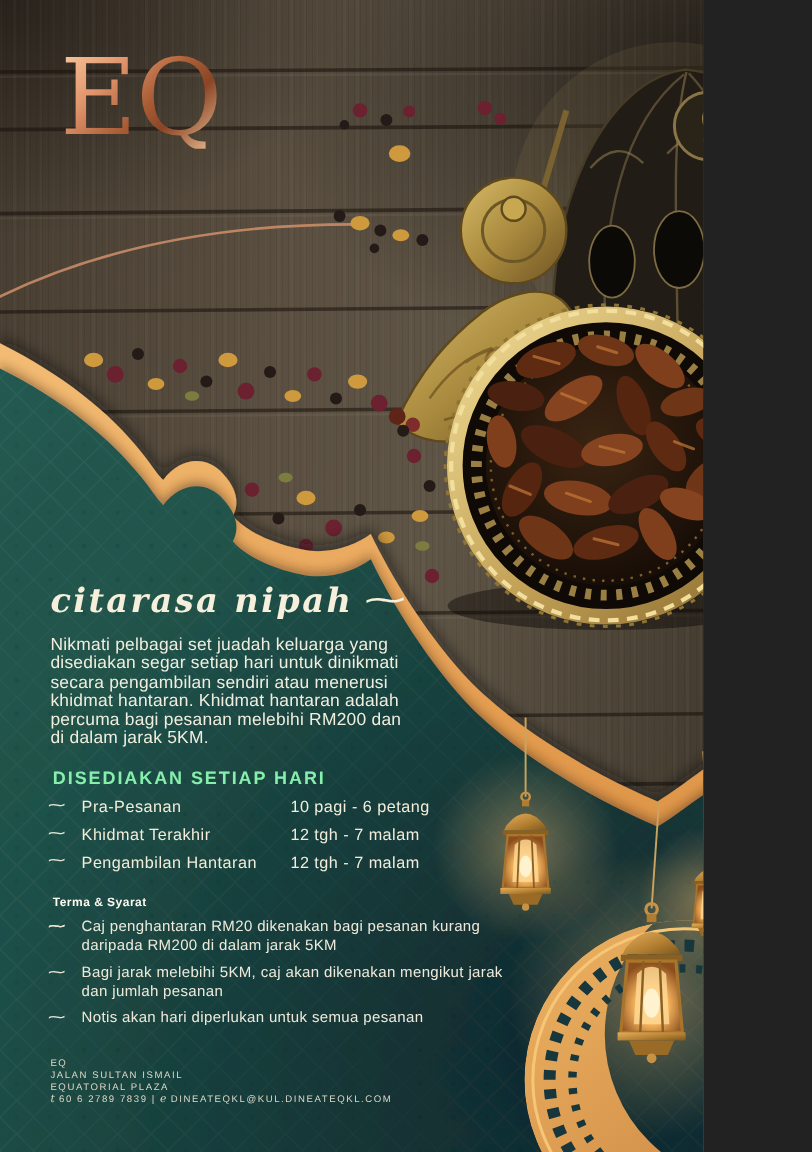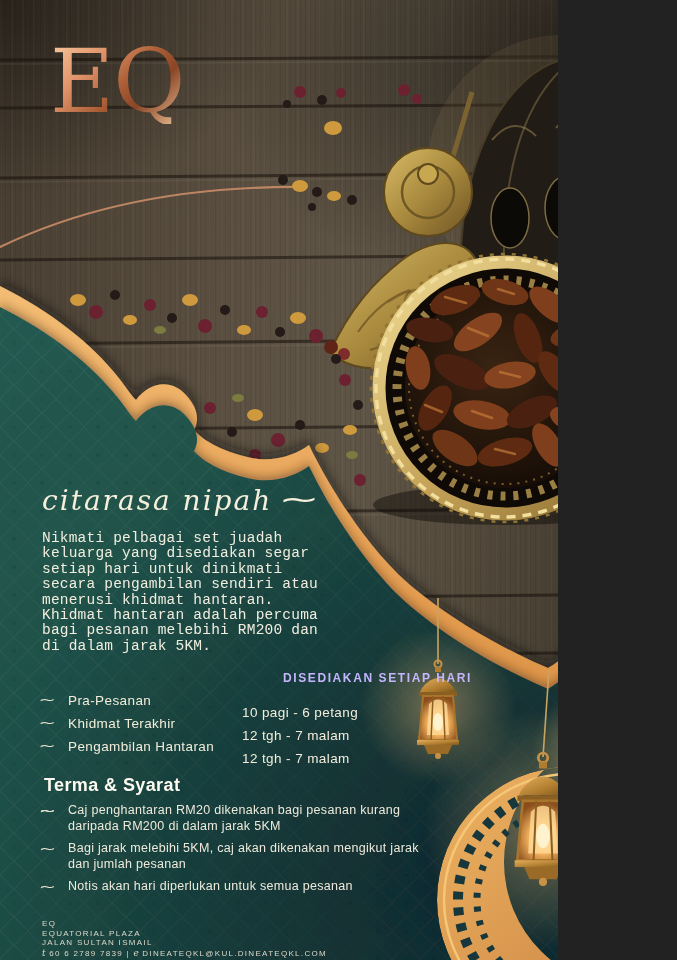--- a/index.html
+++ b/index.html
@@ -2,21 +2,21 @@
 <html style="--teal: #1e4c45; --teal-dark: #122e36; --gold: #e29a4d; --gold-light: #f3bc74; --gold-deep: #b06c2a; --cream: #f2edda; --copper: #cf8f6a; --navy: #0e222c; --wood: #4f4537;"><head>
 <meta charset="utf-8">
 <style>
   :root{
     --teal:#1e4c45; --teal-dark:#122e36; --gold:#e29a4d; --gold-light:#f3bc74;
     --gold-deep:#b06c2a; --cream:#f2edda; --copper:#cf8f6a; --navy:#0e222c; --wood:#4f4537;
   }
   html,body{margin:0;padding:0;background:#222;}
   .poster{
     position:relative; width:558px; height:960px; overflow:hidden;
-    font-family:"Liberation Sans", sans-serif; background:var(--teal);
+    font-family:"Liberation Sans", sans-serif; background:var(--teal);padding-left:28px;
   }
   
   .photo{
     position:absolute; left:0; top:0; width:677px; height:700px;
     background:
       repeating-linear-gradient(90deg, rgba(0,0,0,.07) 0 1px, transparent 1px 5px),
       repeating-linear-gradient(90deg, rgba(255,255,255,.025) 0 2px, transparent 2px 11px),
       radial-gradient(620px 420px at 88% 8%, rgba(8,6,4,.6), transparent 62%),
       radial-gradient(520px 360px at 0% 0%, rgba(10,8,6,.5), transparent 55%),
       radial-gradient(420px 320px at 8% 96%, rgba(0,0,0,.38), transparent 60%),
@@ -31,40 +31,40 @@
     background:linear-gradient(135deg,#f6c398 5%,#e0936a 30%,#a85c34 55%,#8a4526 70%,#eec49a 100%);
     -webkit-background-clip:text; background-clip:text; color:transparent;
   }
   
   .panel,.decor{position:absolute;left:0;top:0;}
   
   .content{position:absolute; left:42px; top:484px; width:430px; color:var(--cream);}
   .title-row{white-space:nowrap;}
   .title{
     font-family:"DejaVu Serif","Liberation Serif",serif; font-style:italic;
-    font-size:28px; letter-spacing:2px; color:#f5efdc; font-weight:400;
+    font-size:28px; letter-spacing:2px; color:#f5efdc; font-weight:700;
   }
   .title-tilde{
     display:inline-block; margin-left:16px; font-size:26px; color:#f5efdc;
     transform:scaleX(1.9) translateY(-2px); font-family:"DejaVu Sans",sans-serif;
   }
   .intro{
     margin:14px 0 0 0; width:296px; font-size:14.5px; line-height:15.4px;
-    color:#f1eedf; letter-spacing:.2px;font-family:Liberation Mono, monospace;
+    color:#f1eedf; letter-spacing:.2px;
   }
   .sched-heading{
-    margin:17px 0 4px 2px; font-size:12px; font-weight:bold; letter-spacing:1.6px; color:#c4b5fd;text-align:right;
+    margin:17px 0 4px 2px; font-size:15px; font-weight:bold; letter-spacing:1.6px; color:#86efac;
   }
   .sched-row{position:relative; padding-left:26px; margin-top:8px; font-size:13.5px; letter-spacing:.4px; height:15px;}
-  .sched-time{position:absolute; left:200px; top:12px;}
+  .sched-time{position:absolute; left:200px; top:0;}
   .bullet{
     position:absolute; left:0; top:-1px; font-family:"DejaVu Sans",sans-serif;
     display:inline-block; transform:scaleX(1.6); color:#e8e3d2; font-size:13px;
   }
-  .terms-heading{margin:21px 0 2px 2px; font-size:18px; font-weight:bold; letter-spacing:.4px; color:#fdfaf0;}
+  .terms-heading{margin:21px 0 2px 2px; font-size:10px; font-weight:bold; letter-spacing:.4px; color:#fdfaf0;}
   .term-item{position:relative; padding-left:26px; margin-top:7px; width:372px;
     font-size:12.5px; line-height:15.5px; letter-spacing:.3px; color:#eeeadb;}
   .term-item .bullet{top:0;}
   .footer{margin-top:24px; font-size:8px; letter-spacing:1.3px; line-height:9.8px; color:#ddd8c8;}
   .footer .contact-line{margin-top:1px;}
   .serif-i{font-family:"DejaVu Serif",serif; font-style:italic; font-size:9px; letter-spacing:0;}
 </style>
 </head>
 <body>
 
@@ -407,22 +407,22 @@
       <span class="bullet">~</span>
       <span>Bagi jarak melebihi 5KM, caj akan dikenakan mengikut jarak dan jumlah pesanan</span>
     </div>
     <div class="term-item">
       <span class="bullet">~</span>
       <span>Notis akan hari diperlukan untuk semua pesanan</span>
     </div>
 
     <div class="footer">
       <div>EQ</div>
+      <div>JALAN SULTAN ISMAIL</div>
       <div>EQUATORIAL PLAZA</div>
-      <div>JALAN SULTAN ISMAIL</div>
       <div class="contact-line">
         <span class="serif-i">t</span>
         <span>60 6 2789 7839</span>
         <span>|</span>
         <span class="serif-i">e</span>
         <span>DINEATEQKL@KUL.DINEATEQKL.COM</span>
       </div>
     </div>
 
   </div>

